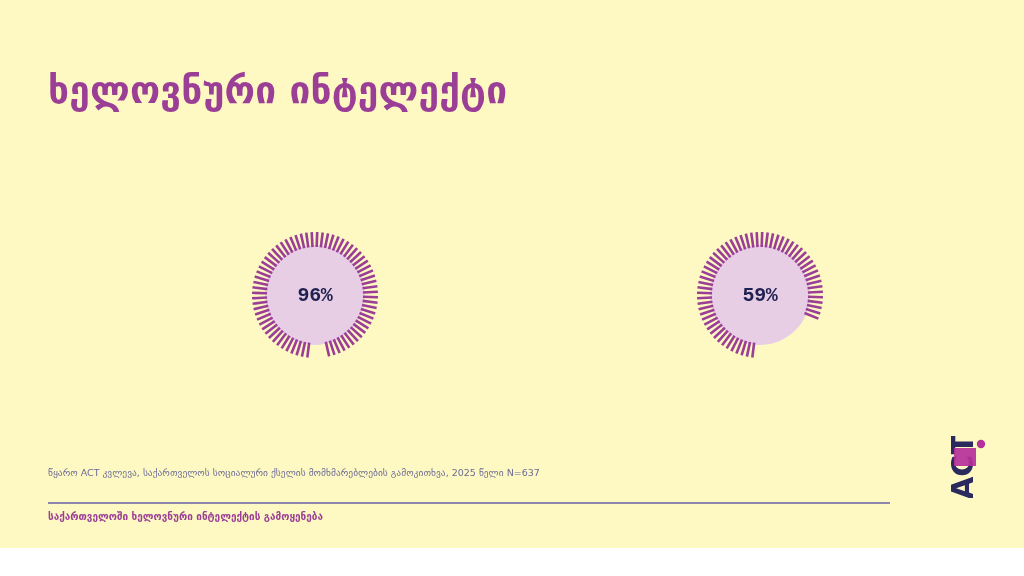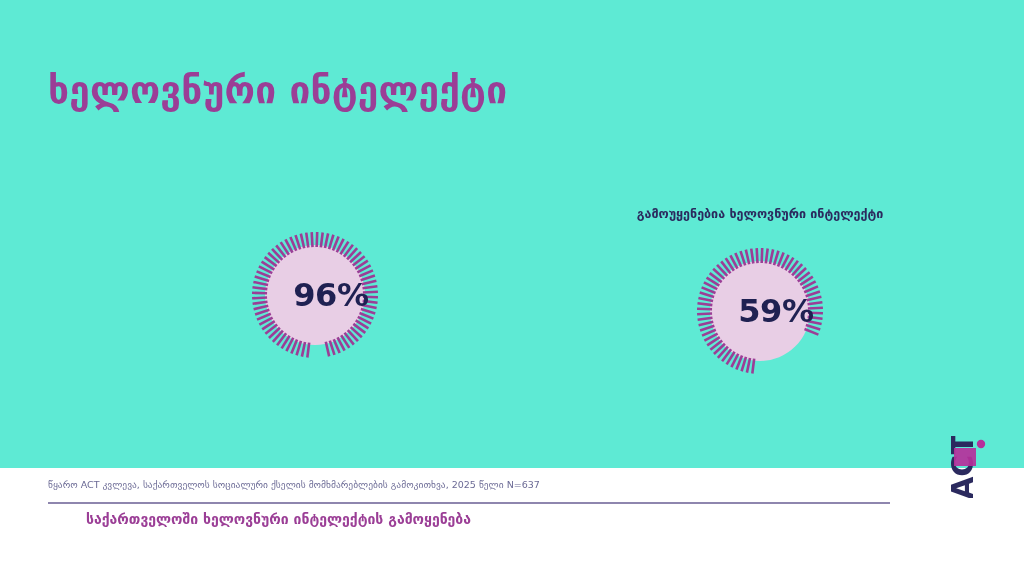--- a/index.html
+++ b/index.html
@@ -12,22 +12,22 @@
     background: #FFFFFF;
     font-family: "DejaVu Sans", "Liberation Sans", sans-serif;
     overflow: hidden;
     position: relative;
   }
 
   .slide {
     position: absolute;
     inset: 0;
     width: 1024px;
-    height: 468px;
-    background: #5eead4;
+    height: 548px;
+    background: #fef9c3;
   }
 
   
   .slide-title {
     position: absolute;
     left: 48px;
     top: 44px;
     font-size: 37px;
     font-weight: 700;
     color: #9B3E96;
@@ -61,59 +61,59 @@
   .gauge-svg {
     position: absolute;
     left: 0;
     top: 0;
     width: 130px;
     height: 130px;
     display: block;
   }
   .gauge-value {
     position: absolute;
-    left: 16px;
+    left: 0;
     top: 0;
     width: 130px;
     height: 130px;
     display: flex;
     align-items: center;
     justify-content: center;
-    font-size: 32px;
+    font-size: 20px;
     font-weight: 700;
     color: #1F2152;
     letter-spacing: -0.3px;
+    font-family: Liberation Mono, monospace;
   }
 
   
   .footnote {
     position: absolute;
     left: 48px;
-    top: 479px;
+    top: 467px;
     font-size: 9.5px;
     color: #6B6A95;
     white-space: nowrap;
   }
   .divider {
     position: absolute;
     left: 48px;
     top: 502px;
     width: 842px;
     height: 1.5px;
     background: #8E86AE;
   }
   .footer-title {
     position: absolute;
     left: 48px;
     top: 511px;
-    font-size: 14px;
+    font-size: 10px;
     font-weight: 700;
     color: #9B3E96;
     white-space: nowrap;
-    margin-left: 38px;
   }
 
   
   .logo {
     position: absolute;
     left: 948px;
     top: 436px;
     width: 52px;
     height: 62px;
   }
@@ -199,21 +199,20 @@
             <line x1="83.76" y1="109.18" x2="89.62" y2="122.99" stroke="#9B3E96" stroke-width="2.6" stroke-linecap="butt"></line>
             <line x1="79.83" y1="110.65" x2="84.47" y2="124.92" stroke="#9B3E96" stroke-width="2.6" stroke-linecap="butt"></line>
             <line x1="75.80" y1="111.77" x2="79.17" y2="126.39" stroke="#9B3E96" stroke-width="2.6" stroke-linecap="butt"></line>
           </g>
       </svg>
       <div class="gauge-value">96%</div>
     </div>
   </div>
 
   <div class="panel panel-right">
-    <div class="panel-label">გამოუყენებია ხელოვნური ინტელექტი</div>
     <div class="gauge-wrap">
       <svg class="gauge-svg" viewBox="0 0 130 130">
         <circle cx="65" cy="65" r="50" fill="#E8CEE5"></circle>
         <g id="ticks-1">
             <line x1="59.15" y1="112.64" x2="57.32" y2="127.53" stroke="#9B3E96" stroke-width="2.6" stroke-linecap="butt"></line>
             <line x1="55.02" y1="111.95" x2="51.90" y2="126.62" stroke="#9B3E96" stroke-width="2.6" stroke-linecap="butt"></line>
             <line x1="50.97" y1="110.90" x2="46.58" y2="125.25" stroke="#9B3E96" stroke-width="2.6" stroke-linecap="butt"></line>
             <line x1="47.02" y1="109.50" x2="41.40" y2="123.41" stroke="#9B3E96" stroke-width="2.6" stroke-linecap="butt"></line>
             <line x1="43.21" y1="107.77" x2="36.40" y2="121.13" stroke="#9B3E96" stroke-width="2.6" stroke-linecap="butt"></line>
             <line x1="39.56" y1="105.71" x2="31.62" y2="118.43" stroke="#9B3E96" stroke-width="2.6" stroke-linecap="butt"></line>

